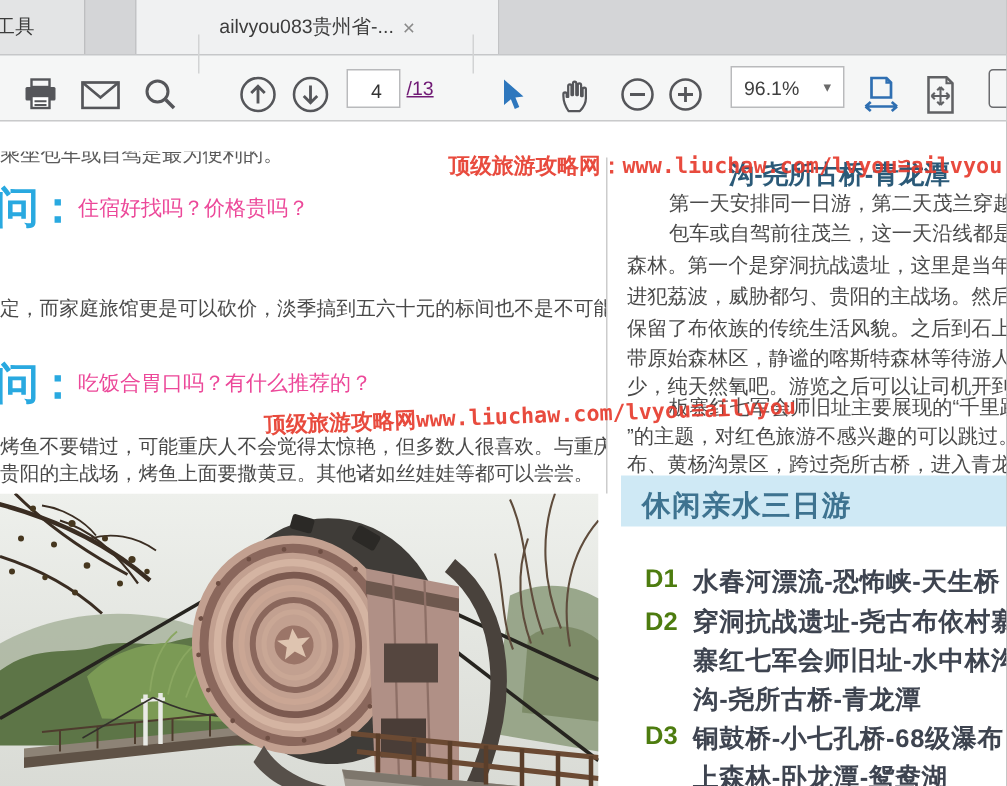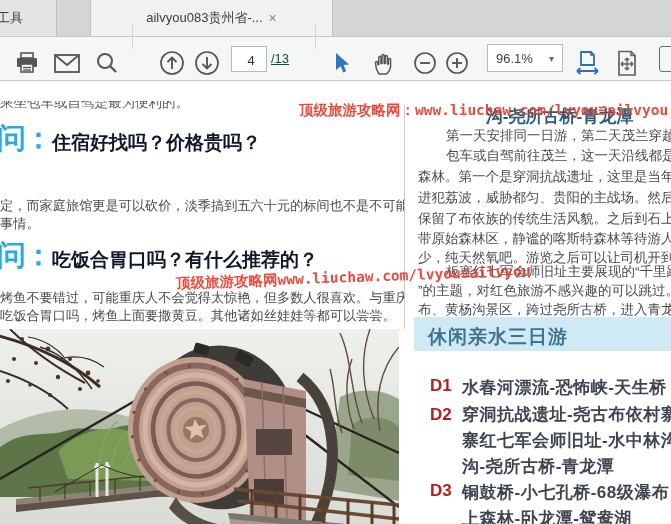--- a/index.html
+++ b/index.html
@@ -14,42 +14,42 @@
   .tab-title{margin-right:6px;}
   .tab-close{color:#8a8a8a;font-size:14px;line-height:14px;cursor:default;}
   
   .toolbar{position:absolute;left:0;top:36px;width:671px;height:45px;background:#f5f6f6;
            border-top:1px solid #c6c7c9;border-bottom:1px solid #c9cacb;box-sizing:border-box;}
   .tbtn{position:absolute;top:47px;width:30px;height:30px;margin-top:-36px;display:flex;align-items:center;justify-content:center;}
   .tsep{position:absolute;top:22px;width:1px;height:26px;background:#d2d3d4;margin-top:-36px;}
   .pagebox{position:absolute;left:231px;top:9px;width:34px;height:24px;background:#ffffff;border:1px solid #b9babc;}
   .pagebox input{width:100%;height:100%;border:none;outline:none;text-align:center;font-size:13px;color:#333;background:transparent;
                  font-family:"Liberation Sans",sans-serif;}
-  .pagetotal{position:absolute;left:271px;top:14px;font-size:13px;color:#14532d;text-decoration:underline;}
+  .pagetotal{position:absolute;left:271px;top:14px;font-size:13px;color:#701a75;text-decoration:underline;}
   .zoombox{position:absolute;left:487px;top:7px;width:76px;height:28px;background:#ffffff;border:1px solid #b9babc;
            display:flex;align-items:center;box-sizing:border-box;padding:0 8px;}
   .zoomval{font-size:13px;color:#3f3f3f;flex:1;}
   .caret{font-size:10px;color:#6a6a6a;}
   .partial-icon{position:absolute;left:659px;top:9px;width:22px;height:24px;border:1.6px solid #6a6b6e;border-radius:3px;}
   
   .doc{position:absolute;left:0;top:81px;width:608px;height:443px;background:#ffffff;margin-top:20px;}
   .colrule{position:absolute;left:404px;top:4px;width:1px;height:224px;background:#cccccc;}
   .clipline{position:absolute;left:0;top:0;width:260px;height:11px;overflow:hidden;}
   .clipline span{display:block;margin-top:-7px;font-size:13.5px;color:#5a5a5a;white-space:nowrap;}
   .qmark{position:absolute;left:-3px;font-size:29px;font-weight:bold;color:#29a9e0;letter-spacing:-2px;}
-  .qtitle{position:absolute;left:52px;font-size:19px;font-weight:bold;color:#0f172a;white-space:nowrap;}
+  .qtitle{position:absolute;left:52px;font-size:14px;font-weight:normal;color:#ec4899;white-space:nowrap;}
   .pline{position:absolute;left:0;width:404px;overflow:hidden;font-size:13.2px;color:#4a4a4a;white-space:nowrap;}
   .indent{padding-left:27px;}
   
   .rtitle{position:absolute;left:418px;top:4px;width:283px;text-align:center;font-size:17px;font-weight:bold;color:#2b5a78;white-space:nowrap;}
   .rline{position:absolute;left:418px;width:300px;font-size:13.5px;color:#4a4a4a;white-space:nowrap;}
   .rindent{padding-left:28px;}
   .secbox{position:absolute;left:414px;top:216px;width:300px;height:34px;background:#cfe9f5;}
   .secbox span{display:block;padding:7px 0 0 14px;font-size:19px;font-weight:bold;color:#3e7390;letter-spacing:1px;}
-  .dlabel{position:absolute;left:430px;font-size:17px;font-weight:bold;color:#b91c1c;}
+  .dlabel{position:absolute;left:430px;font-size:17px;font-weight:bold;color:#4d7c0f;}
   .dline{position:absolute;left:462px;width:260px;font-size:17px;font-weight:bold;color:#3e4450;white-space:nowrap;letter-spacing:0.5px;}
   .rfooter{position:absolute;left:446px;top:424px;width:260px;font-size:13.5px;color:#4a4a4a;white-space:nowrap;}
   
   .wm{position:absolute;font-family:"DejaVu Sans Mono","Liberation Mono",monospace;font-weight:bold;
       color:#e73c2e;font-size:14.5px;white-space:nowrap;opacity:0.92;}
   .wm-top{left:299px;top:0px;}
   .wm-mid{left:176px;top:167px;transform:rotate(-2deg);}
   
   .photo{position:absolute;left:0;top:228px;width:399px;height:215px;}
   svg.icon{display:block;}
@@ -156,26 +156,25 @@
   <div class="doc">
     <div class="colrule"></div>
 
     <div class="clipline">
       <span>乘坐包车或自驾是最为便利的。</span>
     </div>
 
     <div class="qmark" style="top:18px">问：</div>
     <div class="qtitle" style="top:29px">住宿好找吗？价格贵吗？</div>
     <div class="pline" style="top:96px">定，而家庭旅馆更是可以砍价，淡季搞到五六十元的标间也不是不可能的</div>
-    <div class="pline" style="top:114px">事情。</div>
 
     <div class="qmark" style="top:135px">问：</div>
     <div class="qtitle" style="top:146px">吃饭合胃口吗？有什么推荐的？</div>
     <div class="pline" style="top:188px">烤鱼不要错过，可能重庆人不会觉得太惊艳，但多数人很喜欢。与重庆烤</div>
-    <div class="pline" style="top:206px">吃饭合胃口吗，烤鱼上面要撒黄豆。其他诸如丝娃娃等都可以尝尝。</div>
+    <div class="pline" style="top:206px">贵阳的主战场，烤鱼上面要撒黄豆。其他诸如丝娃娃等都可以尝尝。</div>
 
     <svg class="photo" viewBox="0 0 399 215" preserveAspectRatio="none">
       <defs>
         <linearGradient id="sky" x1="0" y1="0" x2="0" y2="1">
           <stop offset="0" stop-color="#eef0ec"></stop>
             <stop offset="1" stop-color="#d7d9d3"></stop>
         </linearGradient>
       </defs>
       <rect width="399" height="215" fill="url(#sky)"></rect>
       <path d="M0,100 C40,78 95,72 145,94 L150,132 L0,132 Z" fill="#a9b49e" opacity="0.85"></path>

